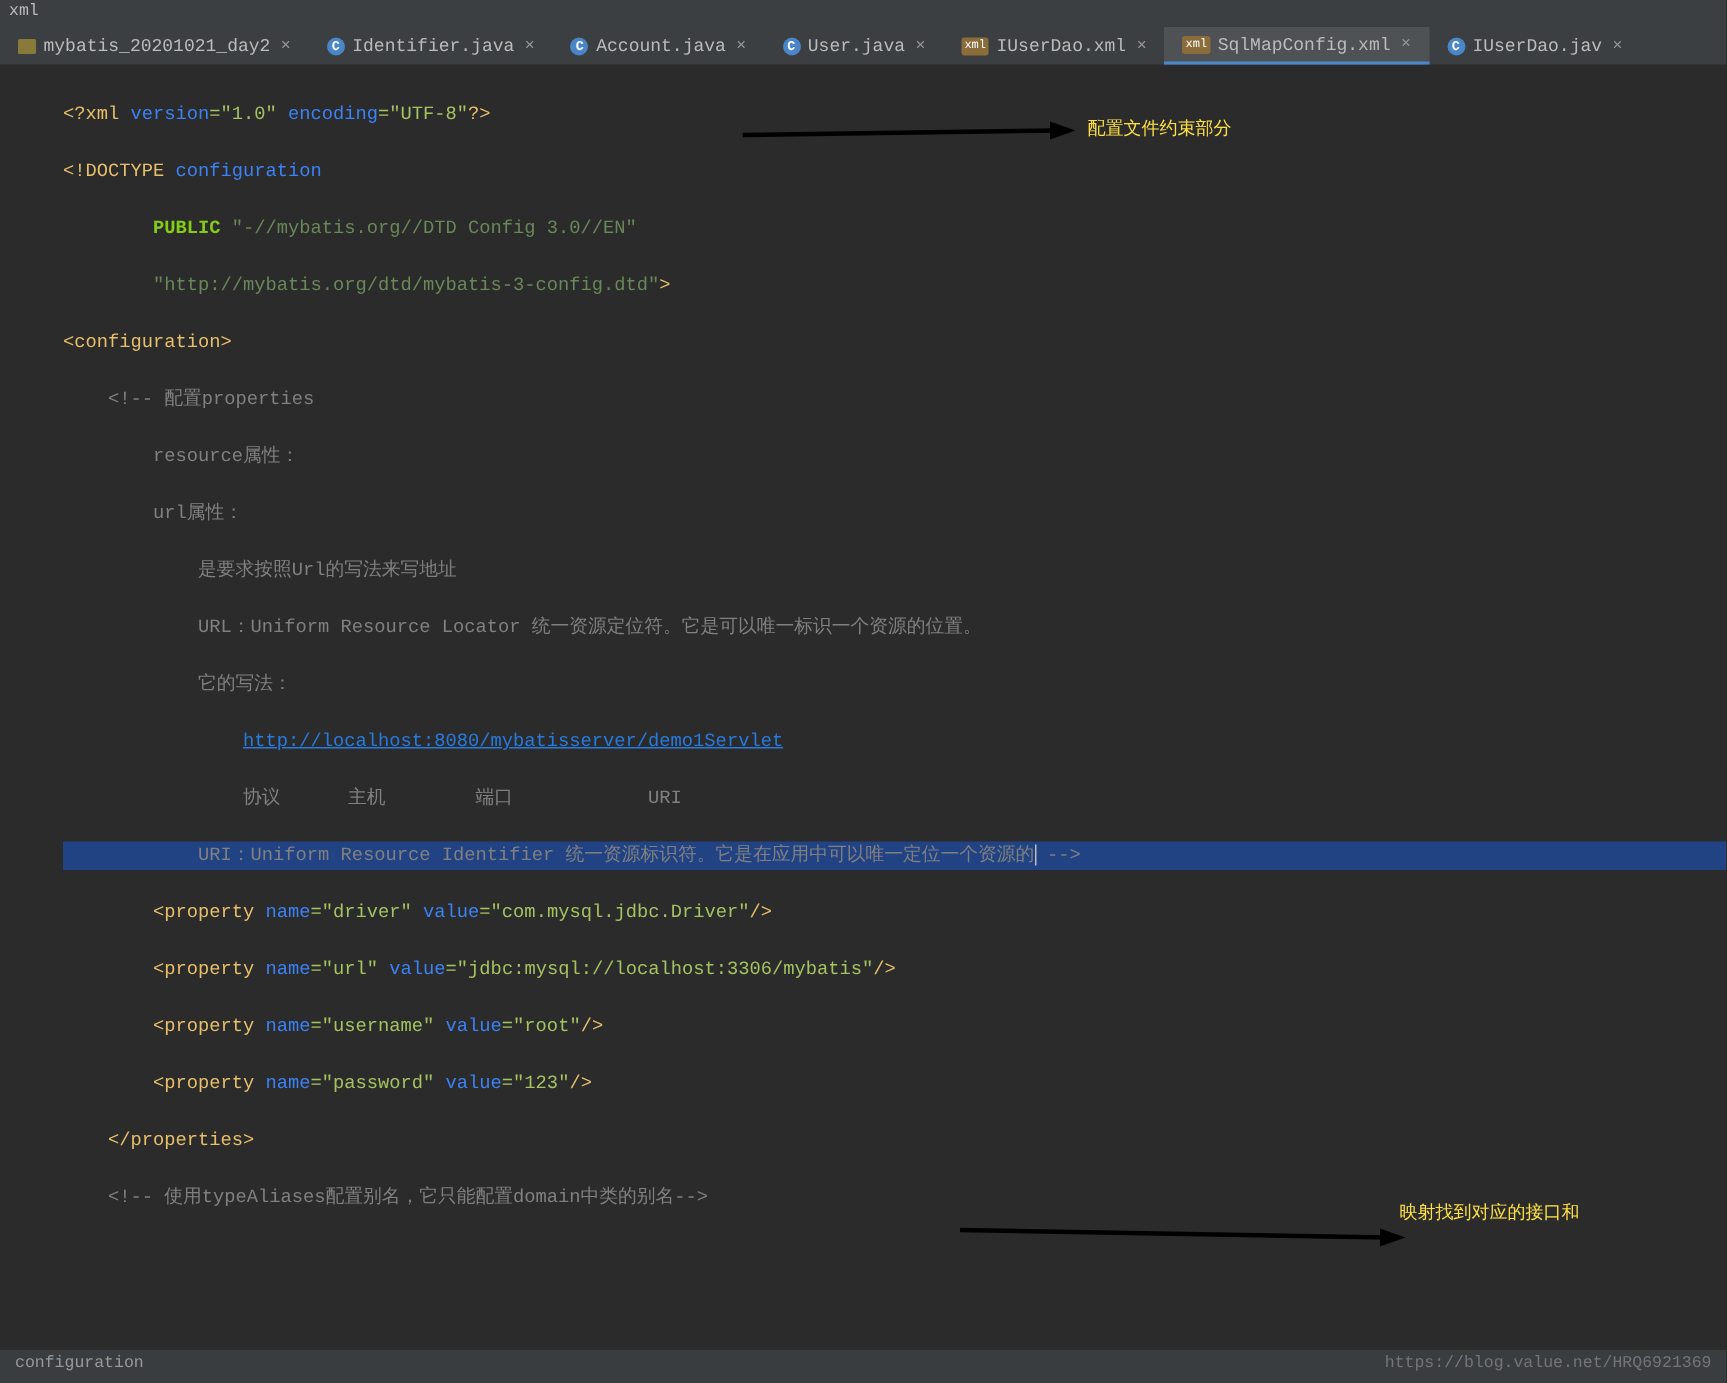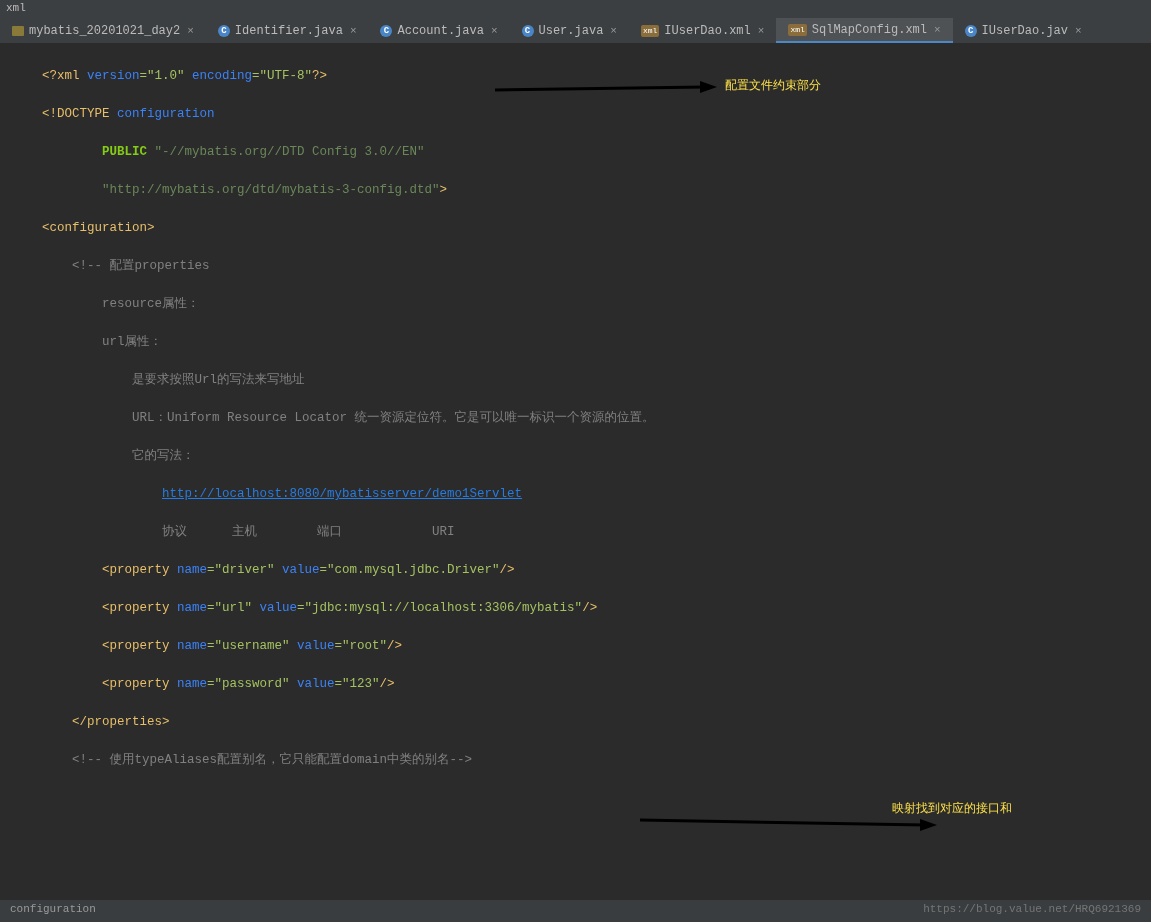--- a/index.html
+++ b/index.html
@@ -79,20 +79,21 @@
 <div class="code-line">        <span class="attr-val2">"http://mybatis.org/dtd/mybatis-3-config.dtd"</span><span class="tag">&gt;</span></div>
 <div class="code-line"><span class="tag">&lt;configuration&gt;</span></div>
 <div class="code-line">    <span class="comment">&lt;!-- 配置properties</span></div>
 <div class="code-line">        <span class="comment">resource属性：</span></div>
 <div class="code-line">        <span class="comment">url属性：</span></div>
 <div class="code-line">            <span class="comment">是要求按照Url的写法来写地址</span></div>
 <div class="code-line">            <span class="comment">URL：Uniform Resource Locator 统一资源定位符。它是可以唯一标识一个资源的位置。</span></div>
 <div class="code-line">            <span class="comment">它的写法：</span></div>
 <div class="code-line">                <span class="url">http://localhost:8080/mybatisserver/demo1Servlet</span></div>
 <div class="code-line">                <span class="comment">协议      主机        端口            URI</span></div>
+<div class="code-line hl">            <span class="comment">URI：Uniform Resource Identifier 统一资源标识符。它是在应用中可以唯一定位一个资源的</span><span class="cursor"></span> <span class="comment">--&gt;</span></div>
 <div class="code-line">        <span class="tag">&lt;property </span><span class="attr-name">name</span><span class="attr-val">="driver" </span><span class="attr-name">value</span><span class="attr-val">="com.mysql.jdbc.Driver"</span><span class="tag">/&gt;</span></div>
 <div class="code-line">        <span class="tag">&lt;property </span><span class="attr-name">name</span><span class="attr-val">="url" </span><span class="attr-name">value</span><span class="attr-val">="jdbc:mysql://localhost:3306/mybatis"</span><span class="tag">/&gt;</span></div>
 <div class="code-line">        <span class="tag">&lt;property </span><span class="attr-name">name</span><span class="attr-val">="username" </span><span class="attr-name">value</span><span class="attr-val">="root"</span><span class="tag">/&gt;</span></div>
 <div class="code-line">        <span class="tag">&lt;property </span><span class="attr-name">name</span><span class="attr-val">="password" </span><span class="attr-name">value</span><span class="attr-val">="123"</span><span class="tag">/&gt;</span></div>
 <div class="code-line">    <span class="tag">&lt;/properties&gt;</span></div>
 <div class="code-line">    <span class="comment">&lt;!-- 使用typeAliases配置别名，它只能配置domain中类的别名--&gt;</span></div>
 
 
 
 
@@ -119,18 +120,18 @@
 <svg class="arrow" style="left:495px;top:75px;" width="225" height="30">
     <line x1="0" y1="15" x2="210" y2="12" stroke="#000" stroke-width="3"></line>
     <polygon points="205,6 222,12 205,18" fill="#000"></polygon>
   </svg>
 <div class="red-anno" style="left:725px;top:77px;">配置文件约束部分</div>
 
 <svg class="arrow" style="left:640px;top:810px;" width="300" height="30">
     <line x1="0" y1="10" x2="285" y2="15" stroke="#000" stroke-width="3"></line>
     <polygon points="280,9 297,15 280,21" fill="#000"></polygon>
   </svg>
-<div class="red-anno" style="left:892px;top:800px;">映射找到对应的接口和</div>
+<div class="red-anno" style="left:933px;top:800px;">映射找到对应的接口和</div>
 
 <div class="statusbar">
   <span class="bc">configuration</span>
   <span style="opacity:0.6;">https://blog.value.net/HRQ6921369</span>
 </div>
 
 </body></html>

